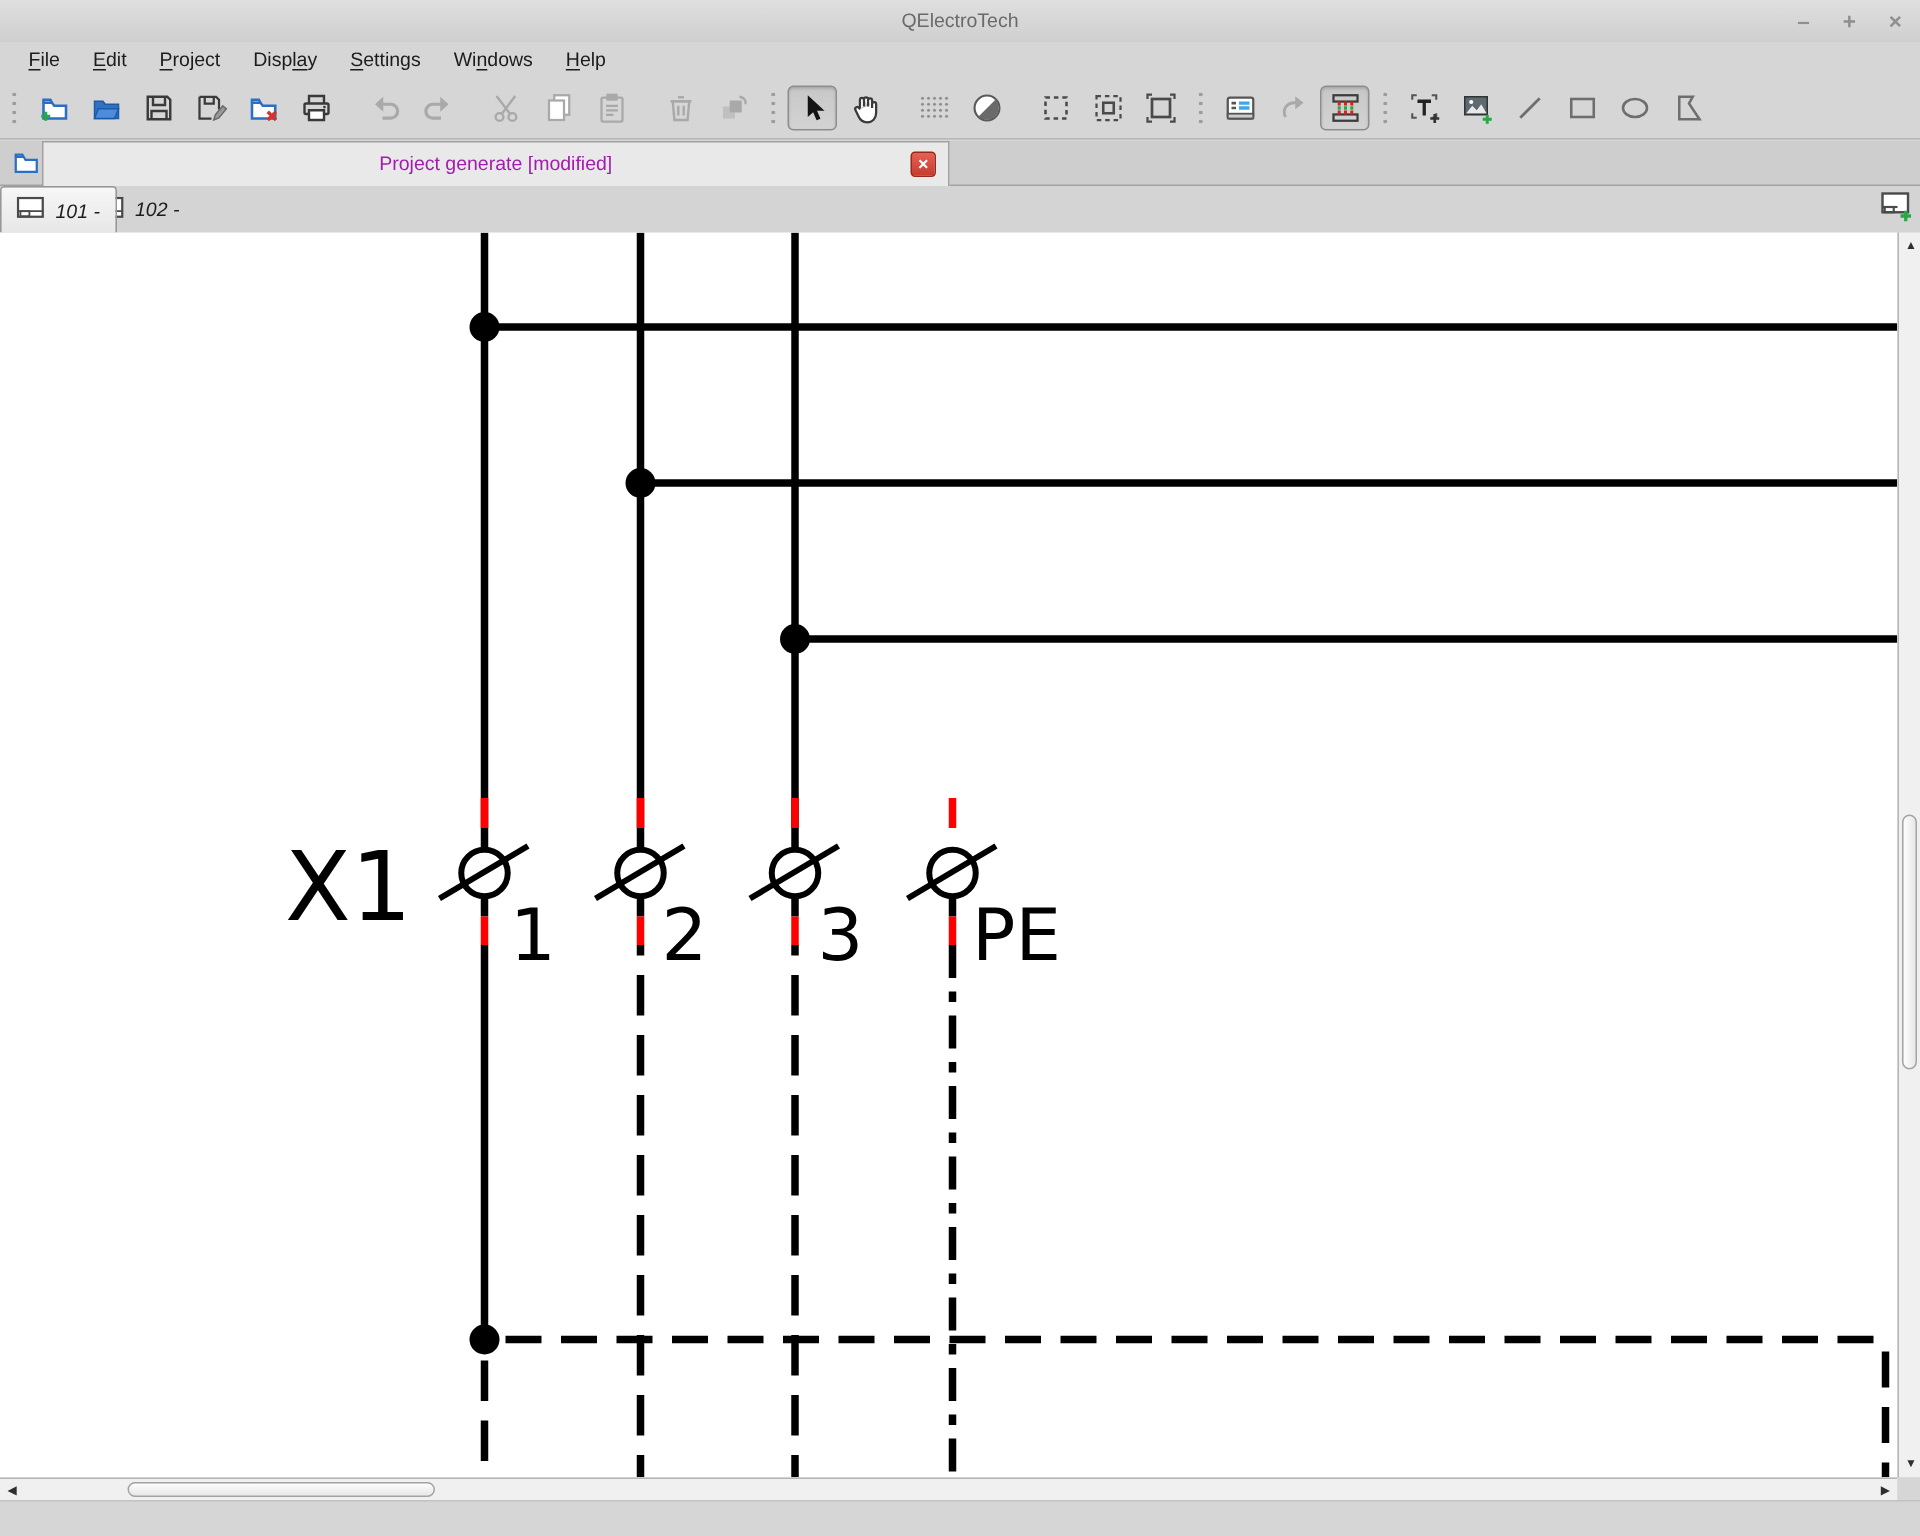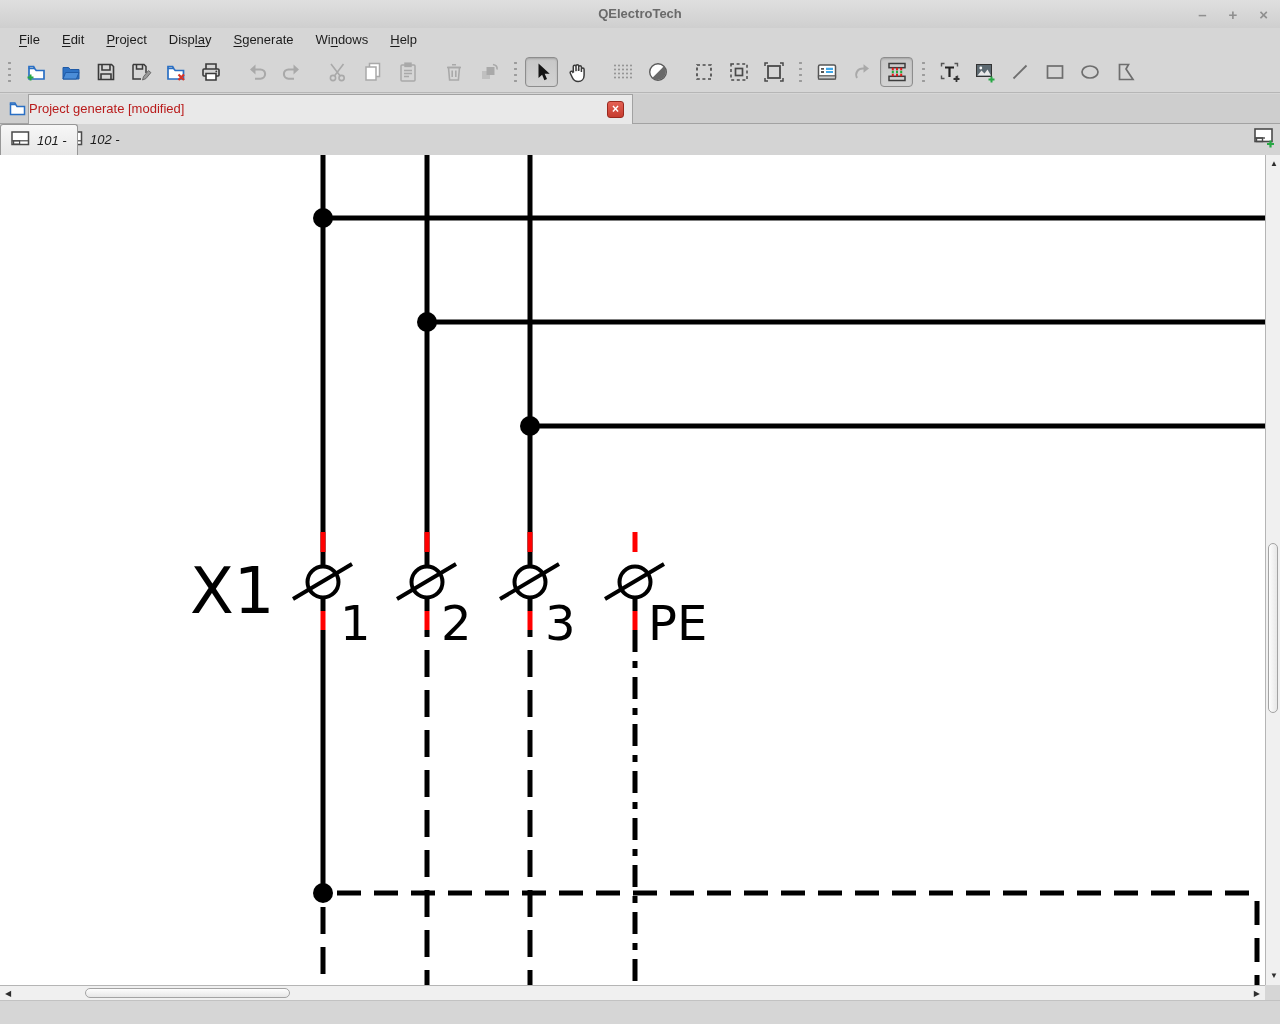--- a/index.html
+++ b/index.html
@@ -1,38 +1,38 @@
 <!DOCTYPE html>
 <html><head>
 <meta charset="utf-8">
 <style>
   html,body{margin:0;padding:0;}
   #window{position:relative;width:1280px;height:1024px;background:#d6d6d6;font-family:"Liberation Sans",sans-serif;overflow:hidden;-webkit-font-smoothing:antialiased;}
   
   .titlebar{position:absolute;top:0;left:0;right:0;height:28px;background:linear-gradient(#dfdfdf,#cfcfcf);}
-  .title{position:absolute;left:0;right:0;top:0;line-height:28px;text-align:center;font-size:13px;font-weight:bold;color:#6a6a6a;}
+  .title{position:absolute;left:0;right:0;top:0;line-height:28px;text-align:center;font-size:13px;font-weight:normal;color:#6a6a6a;}
   .winctl{position:absolute;right:12px;top:0;height:28px;display:flex;gap:22px;align-items:center;color:#8f8f8f;font-size:15px;font-weight:bold;}
   .winctl span{cursor:default;line-height:1;}
   
   .menubar{position:absolute;top:28px;left:0;right:0;height:24px;display:flex;padding-left:8px;background:#d6d6d6;}
   .menu-item{padding:0 11px;line-height:23px;font-size:13px;color:#1c1c1c;}
   .menu-item u{text-decoration:underline;text-underline-offset:2px;}
   
   .toolbar{position:absolute;top:52px;left:0;right:0;height:40px;display:flex;align-items:center;background:#d6d6d6;border-bottom:1px solid #b6b6b6;}
   .thandle{width:5px;height:24px;margin:0 6px 0 7px;background-image:radial-gradient(circle,#9b9b9b 1.1px,rgba(0,0,0,0) 1.4px);background-size:5px 6px;background-position:center top;background-repeat:repeat-y;}
   .tbtn{width:33px;height:30px;margin:0 1px;display:flex;align-items:center;justify-content:center;color:#3a3a3a;border:1px solid rgba(0,0,0,0);border-radius:4px;box-sizing:border-box;}
   .tbtn.disabled{color:#a9a9a9;}
   .tbtn.active{background:linear-gradient(#c7c7c7,#d3d3d3);border:1px solid #8d8d8d;box-shadow:inset 0 1px 2px rgba(0,0,0,.18);}
   .tspacer{width:11px;height:30px;}
   .tbtn svg{display:block;}
   
   .doctabs{position:absolute;top:94px;left:0;right:0;height:30px;background:#cecece;border-bottom:1px solid #a2a2a2;box-sizing:border-box;}
   .proj-icon{position:absolute;left:9px;top:6px;}
   .doc-tab{position:absolute;left:28px;top:0;width:605px;height:30px;background:#e9e9e9;border:1px solid #a2a2a2;border-bottom:none;box-sizing:border-box;}
-  .doc-tab .label{position:absolute;left:0;right:0;top:0;line-height:28px;text-align:left;font-size:13px;color:#b91c1c;}
+  .doc-tab .label{position:absolute;left:0;right:0;top:0;line-height:28px;text-align:center;font-size:13px;color:#a21caf;}
   .tab-close{position:absolute;right:8px;top:6px;width:17px;height:17px;border-radius:3px;background:linear-gradient(#e46154,#c63c2f);border:1px solid #99281e;box-sizing:border-box;color:#fff;font-size:12px;font-weight:bold;text-align:center;line-height:15px;}
   
   .foliotabs{position:absolute;top:124px;left:0;right:0;height:31px;background:#d4d4d4;}
   .folio-tab{position:absolute;top:0;height:31px;display:flex;align-items:center;gap:7px;padding:0 10px;font-size:13px;color:#1c1c1c;box-sizing:border-box;font-style:italic;}
   .folio-tab.active{background:linear-gradient(#f7f7f7,#e7e7e7);border:1px solid #979797;border-bottom:none;border-radius:3px 3px 0 0;z-index:2;}
   .add-folio{position:absolute;right:3px;top:5px;width:24px;height:22px;display:flex;align-items:center;justify-content:center;}
   
   .canvas{position:absolute;top:155px;left:0;width:1265px;height:830px;background:#ffffff;overflow:hidden;}
   .canvas svg{display:block;}
   
@@ -57,21 +57,21 @@
         <span>+</span>
         <span>×</span>
       </div>
   </div>
 
   <div class="menubar" id="menubar">
       <div class="menu-item"><span></span><u>F</u><span>ile</span></div>
       <div class="menu-item"><span></span><u>E</u><span>dit</span></div>
       <div class="menu-item"><span></span><u>P</u><span>roject</span></div>
       <div class="menu-item"><span>Disp</span><u>la</u><span>y</span></div>
-      <div class="menu-item"><span></span><u>S</u><span>generate</span></div>
+      <div class="menu-item"><span></span><u>S</u><span>ettings</span></div>
       <div class="menu-item"><span>Wi</span><u>n</u><span>dows</span></div>
       <div class="menu-item"><span></span><u>H</u><span>elp</span></div>
     </div>
 
   <div class="toolbar" id="toolbar">
       <div class="thandle"></div>
       <div class="tbtn">
         <span>
           <svg width="22" height="22" viewBox="0 0 22 22">
             <path d="M4 7.5h5.6l1.6 2H19v8.5H4z" fill="#fff" stroke="#2a6fc4" stroke-width="1.7"></path>

